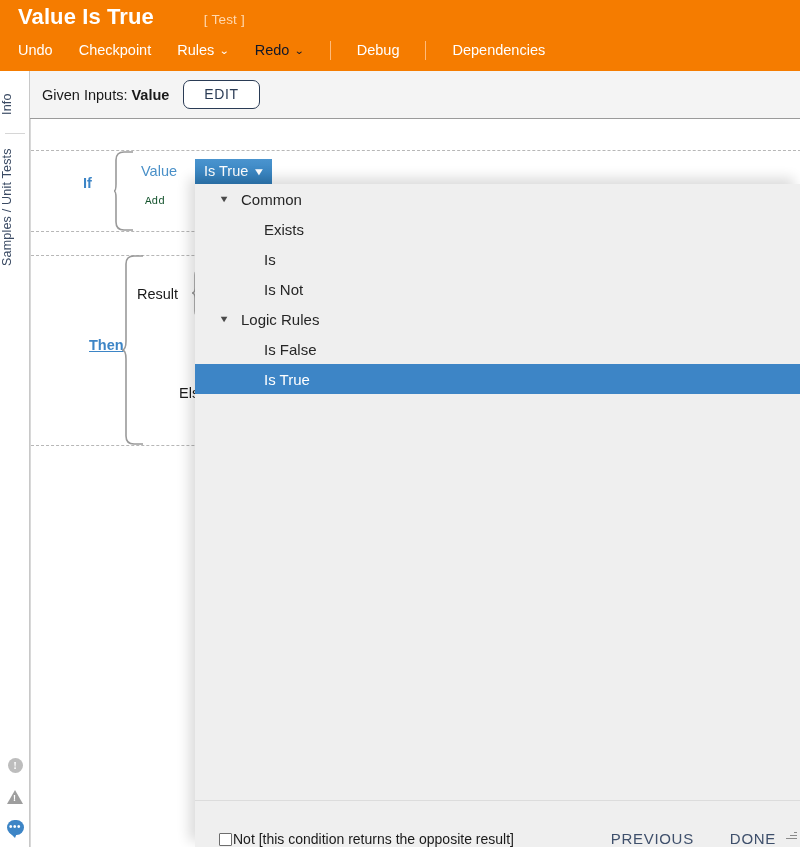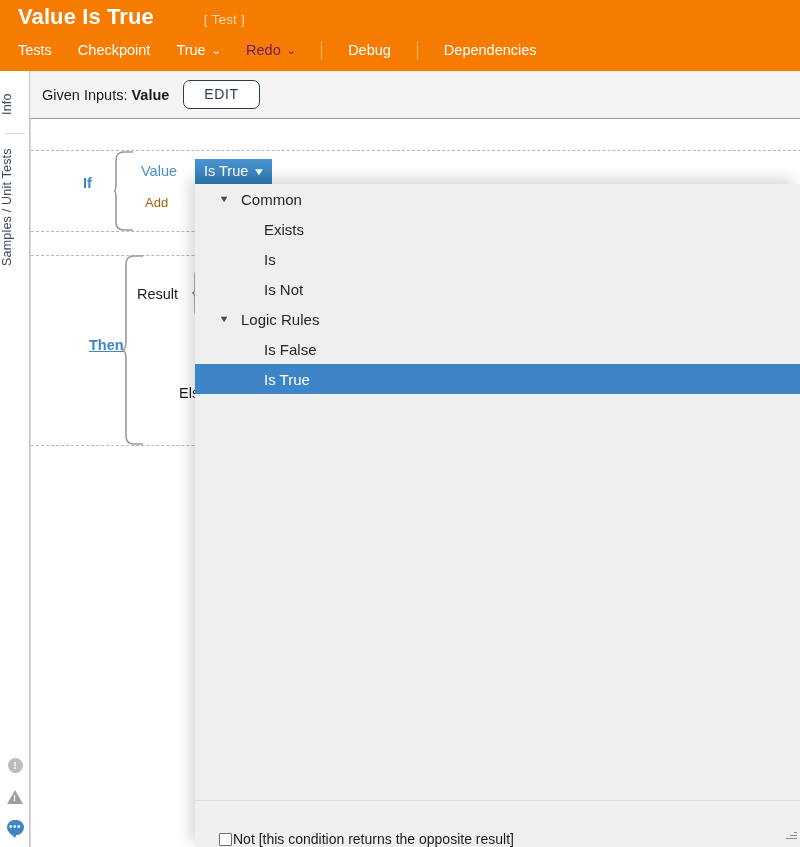--- a/index.html
+++ b/index.html
@@ -24,21 +24,21 @@
     font-size: 13.5px; color: #ffd9b0; margin-left: 22px; letter-spacing: .2px; padding-left: 28px;
   }
   .menu-row {
     position: absolute; left: 18px; top: 39px;
     display: flex; align-items: center; height: 22px;
   }
   .menu-item {
     font-size: 14.5px; color: #ffffff; margin-right: 26px;
     white-space: nowrap; cursor: pointer;
   }
-  .menu-item.disabled { color: #701a75; }
+  .menu-item.disabled { color: #0f172a; }
   .menu-item .caret {
     display: inline-block; margin-left: 6px; font-size: 10px;
     transform: scaleX(1.25); vertical-align: 1px;
   }
   .menu-sep {
     width: 1px; height: 19px; background: #ffbb7a; margin: 0 26px 0 0;
   }
 
   
   .rail {
@@ -113,21 +113,21 @@
   .rule-label {
     position: absolute; font-size: 14.5px; color: #3d85c6; font-weight: bold;
   }
   .sub-label {
     position: absolute; font-size: 14.5px; color: #1a1a1a;
   }
   .field-label {
     position: absolute; font-size: 14.5px; color: #4a90c8;
   }
   .add-link {
-    position: absolute; font-size: 13px; color: #a16207; cursor: pointer;
+    position: absolute; font-size: 11px; color: #14532d; cursor: pointer; font-family: Liberation Mono, monospace;
   }
 
   
   .brace { position: absolute; }
 
   
   .chip {
     position: absolute; left: 195px; top: 159px;
     height: 25px; padding: 0 8px 0 9px;
     background: linear-gradient(to bottom, #4a94cf 0%, #2f7cb8 100%);
@@ -187,23 +187,23 @@
 <body>
 
 <div id="app">
 
   <div class="topbar">
     <div class="title-row">
       <span class="app-title">Value Is True</span>
       <span class="app-sub">[ Test ]</span>
     </div>
     <div class="menu-row" id="menu-row">
-        <span class="menu-item"><span>Tests</span></span>
+        <span class="menu-item"><span>Undo</span></span>
         <span class="menu-item"><span>Checkpoint</span></span>
-        <span class="menu-item"><span>True</span><span class="caret">⌄</span></span>
+        <span class="menu-item"><span>Rules</span><span class="caret">⌄</span></span>
         <span class="menu-item disabled"><span>Redo</span><span class="caret">⌄</span></span>
         <span class="menu-sep"></span>
         <span class="menu-item"><span>Debug</span></span>
         <span class="menu-sep"></span>
         <span class="menu-item"><span>Dependencies</span></span>
       </div>
   </div>
 
   <div class="rail">
     <div class="rail-tab info">Info</div>
@@ -288,20 +288,24 @@
         <div class="tree-row leaf selected">
           <span class="lbl">Is True</span>
         </div>
       </div>
 
     <div class="panel-footer">
       <label class="not-wrap">
         <span class="cb"></span>
         <span class="not-label">Not [this condition returns the opposite result]</span>
       </label>
+      <div class="footer-actions">
+        <button class="foot-btn">PREVIOUS</button>
+        <button class="foot-btn">DONE</button>
+      </div>
       <div class="grip">
           <i></i>
           <i></i>
           <i></i>
         </div>
     </div>
   </div>
 
 </div>
 

